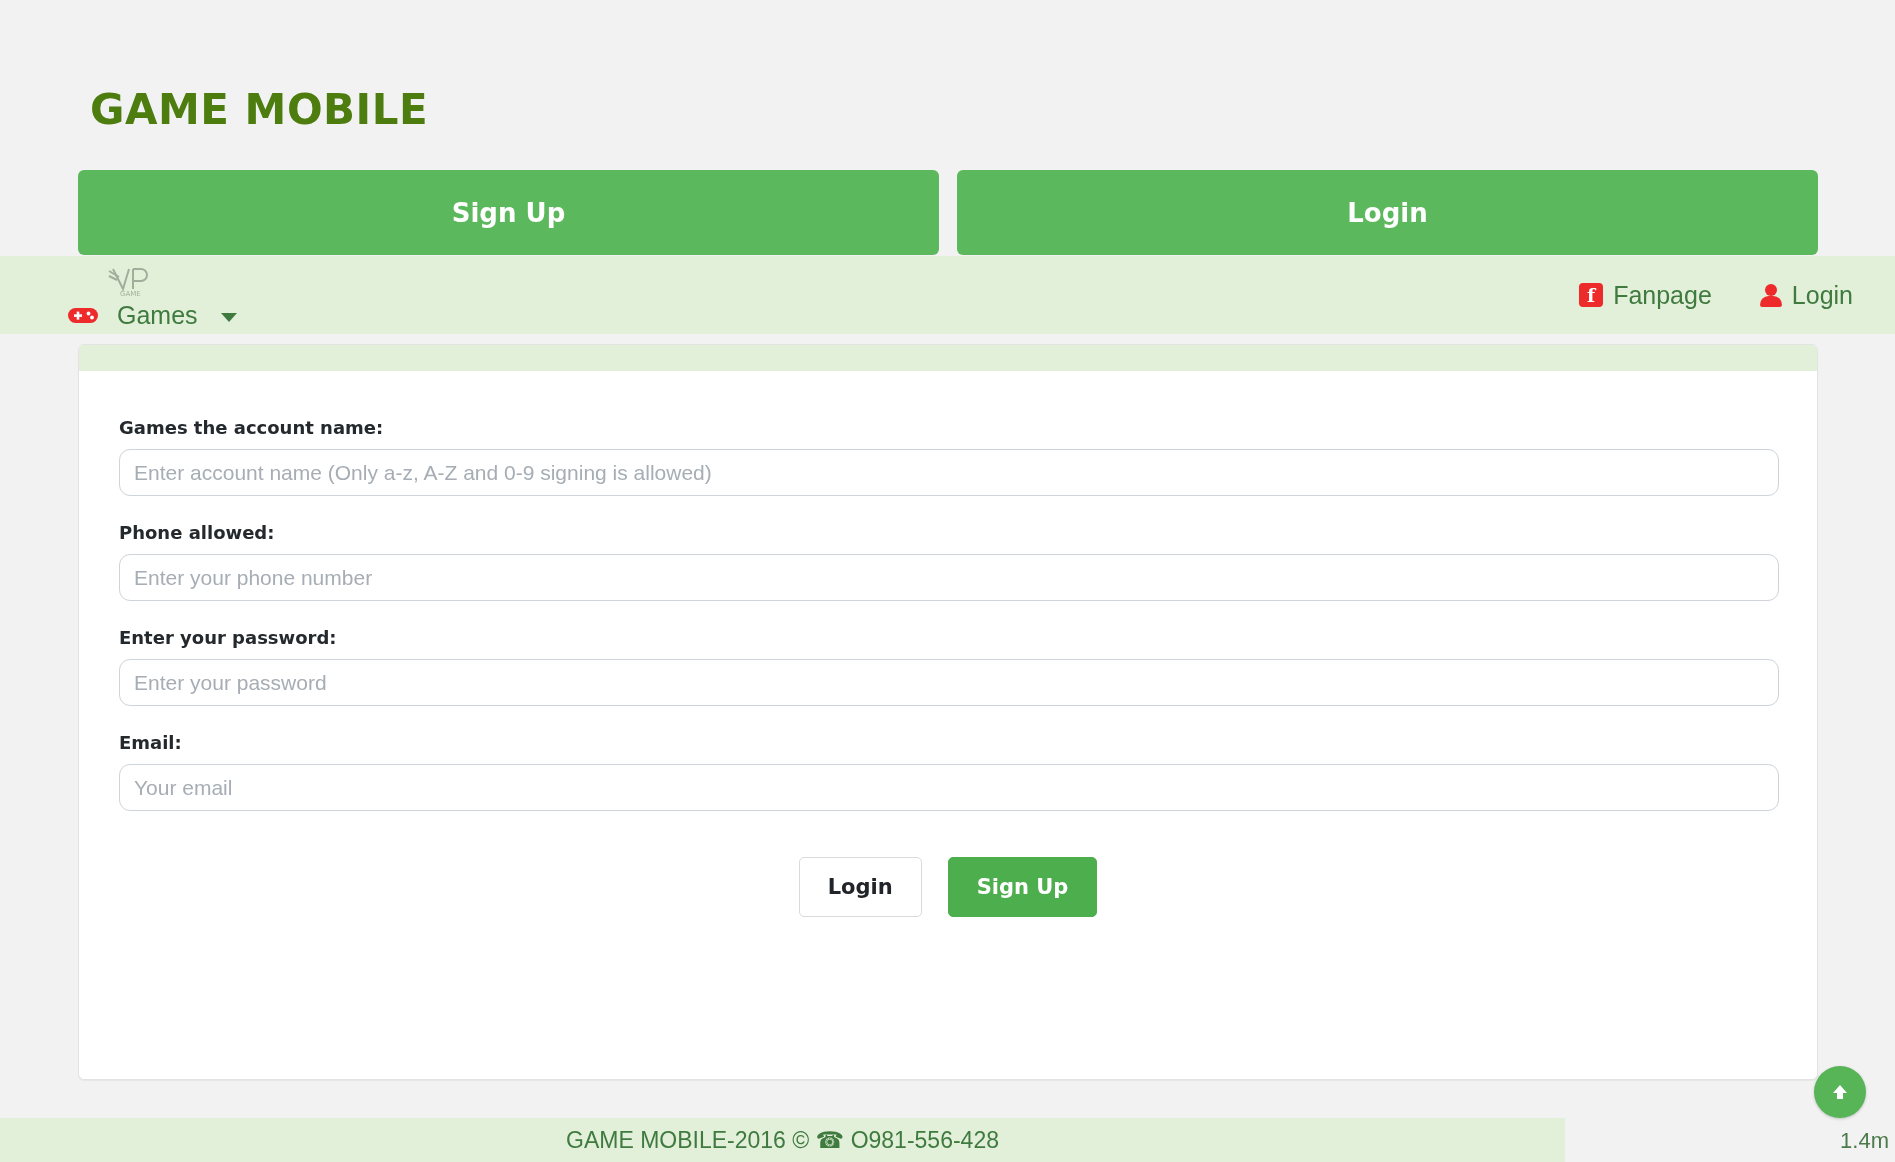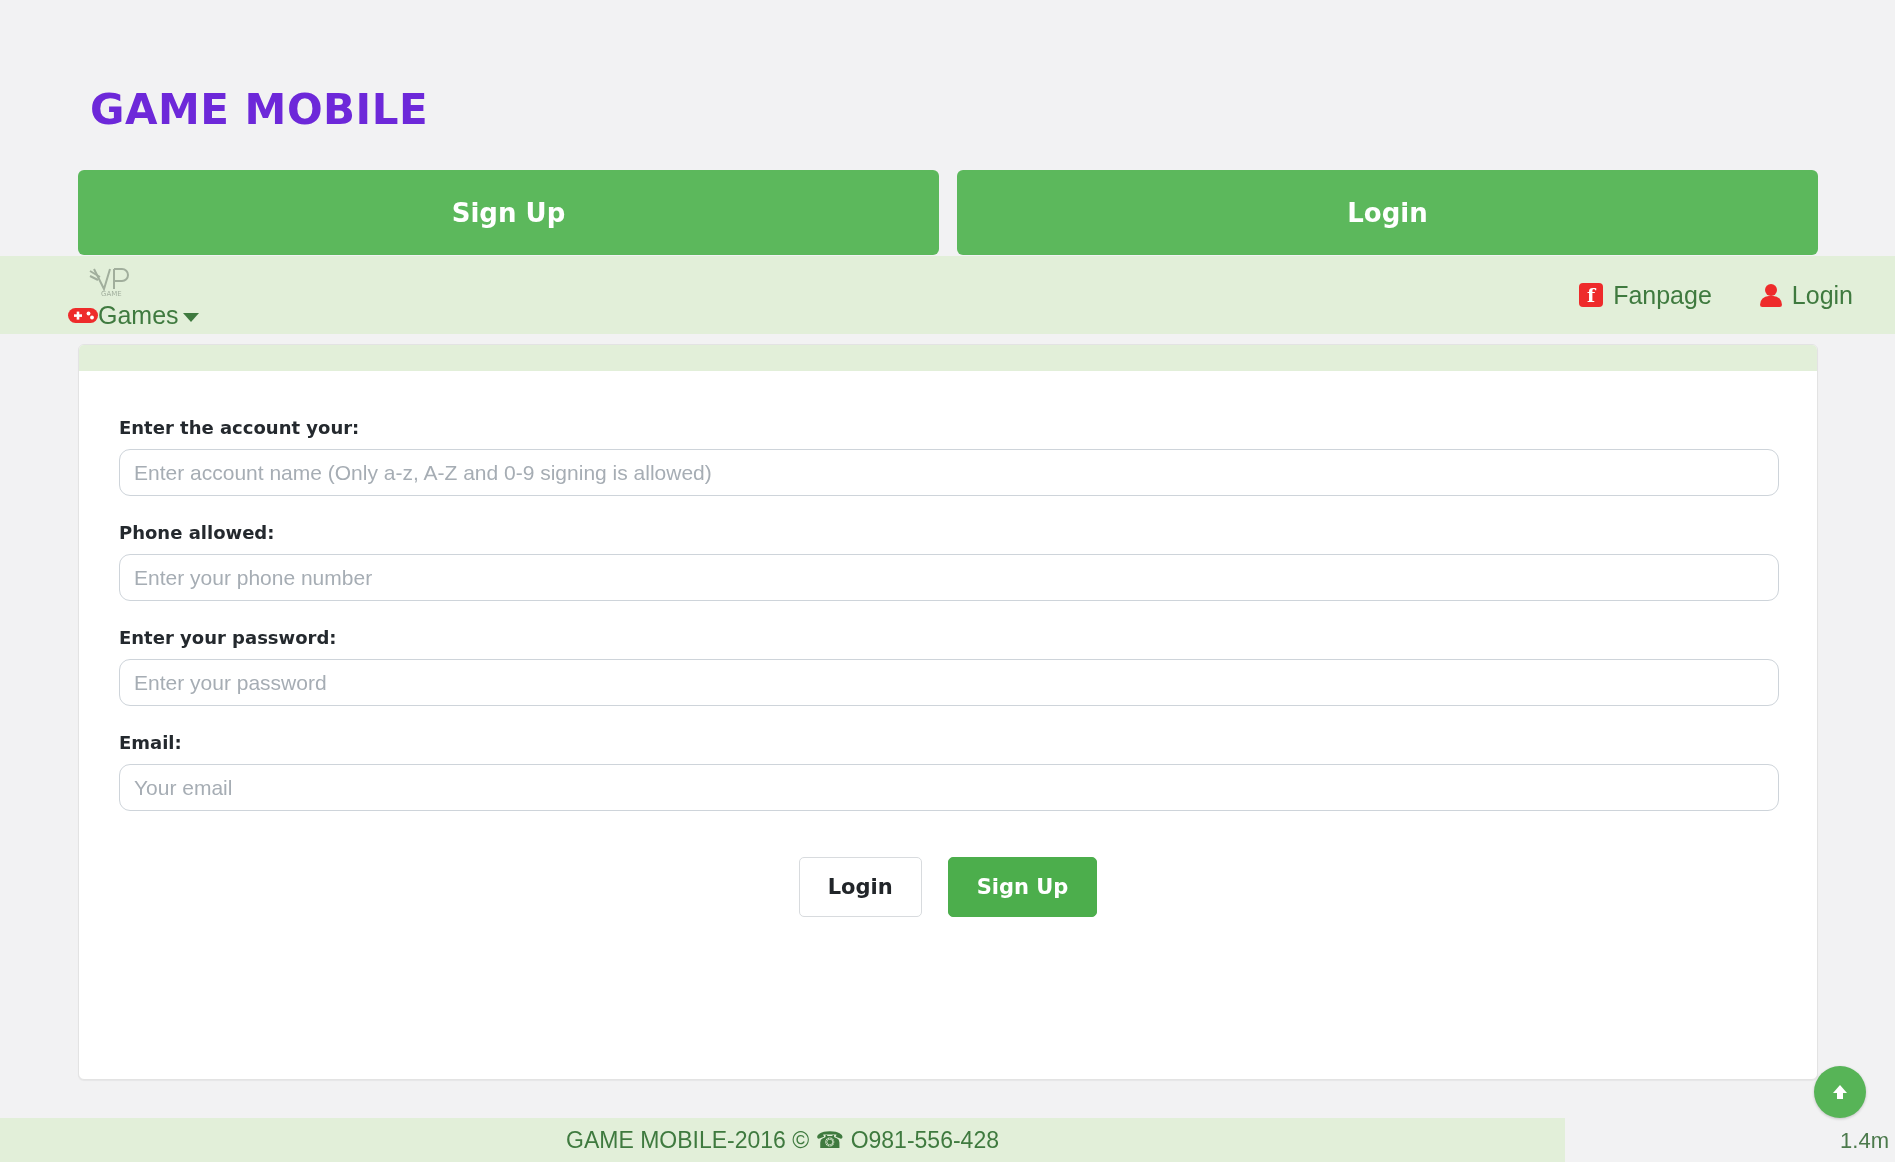--- a/index.html
+++ b/index.html
@@ -18,21 +18,21 @@
   }
 
   
   .brand {
     position: absolute;
     left: 90px;
     top: 85px;
     font-size: 42px;
     font-weight: bold;
     letter-spacing: 0.5px;
-    color: #6d28d9;
+    color: #4d7c0f;
     font-family: "DejaVu Sans", sans-serif;
   }
 
   
   .auth-row {
     position: absolute;
     left: 78px;
     top: 170px;
     width: 1740px;
     height: 85px;
@@ -76,21 +76,21 @@
     height: 40px;
     opacity: 0.55;
     display: flex;
     align-items: center;
     justify-content: center;
   }
   .nav-menu {
     display: flex;
     align-items: center;
     margin-left: 46px;
-    gap: 0;
+    gap: 19px;
     cursor: pointer;
   }
   .gamepad-icon {
     width: 30px;
     height: 21px;
     position: relative;
     display: inline-block;
   }
   .nav-link-text {
     color: #3f7a3f;
@@ -304,21 +304,21 @@
         <span class="nav-link-text">Login</span>
       </div>
     </div>
   </div>
 
   <div class="panel">
     <div class="panel-strip"></div>
     <div class="panel-body">
 
       <div class="form-group">
-        <label class="form-label">Enter the account your:</label>
+        <label class="form-label">Games the account name:</label>
         <input class="form-input" placeholder="Enter account name (Only a-z, A-Z and 0-9 signing is allowed)" style="">
       </div>
 
       <div class="form-group">
         <label class="form-label">Phone allowed:</label>
         <input class="form-input" placeholder="Enter your phone number" style="">
       </div>
 
       <div class="form-group">
         <label class="form-label">Enter your password:</label>

